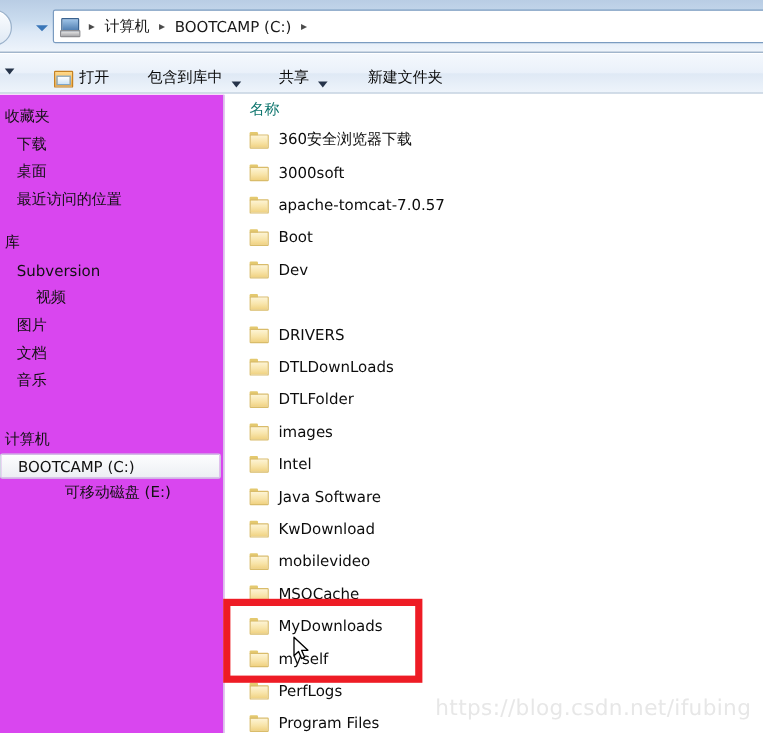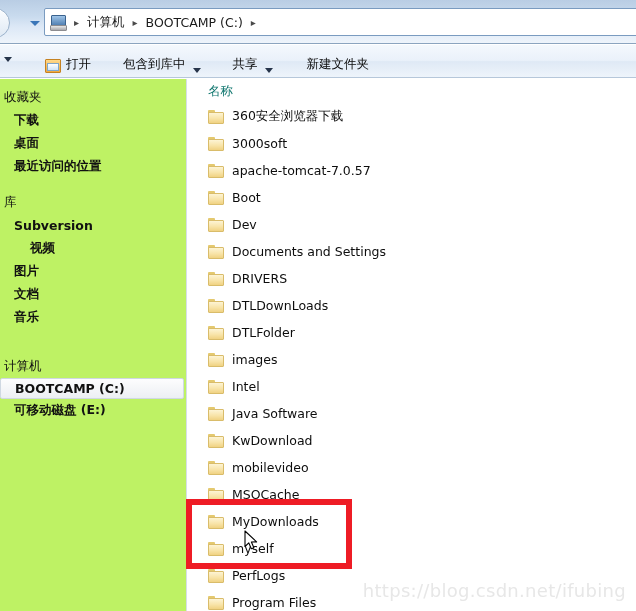--- a/index.html
+++ b/index.html
@@ -85,28 +85,27 @@
   }
   .open-ico .pane{
     position:absolute;left:2px;top:4px;width:12px;height:8px;
     background:linear-gradient(to bottom,#ffffff,#cfe4f7);border:1px solid #7fa6ca;
     box-sizing:border-box;
   }
 
   
   #sidebar{
     position:absolute;left:0;top:79px;width:187px;height:532px;
-    background:#bef264;border-right:1px solid #d6dee8;box-sizing:border-box;
+    background:#d946ef;border-right:1px solid #d6dee8;box-sizing:border-box;
     overflow:hidden;
   }
   .nav-row{
     height:23px;display:flex;align-items:center;padding-left:4px;
     font-size:12.5px;color:#111;white-space:nowrap;cursor:default;
     font-family:"DejaVu Sans","Liberation Sans",sans-serif;
-    font-weight:bold;
   }
   .nav-row.header{font-weight:normal;}
   .nav-gap{height:13px;}
   .nav-row.sel{
     background:linear-gradient(to bottom,#fdfdfe,#eceff3);
     border:1px solid #cfd8e2;border-radius:2px;
     margin:0 2px 0 0;height:21px;box-sizing:border-box;
   }
 
   #filelist{
@@ -223,21 +222,21 @@
   <div class="nav-row" style="padding-left:14px;">文档</div>
   <div class="nav-row" style="padding-left:14px;">音乐</div>
 
   <div class="nav-gap"></div>
 
 
   <div class="nav-gap"></div>
 
   <div class="nav-row header">计算机</div>
   <div class="nav-row sel" style="padding-left:14px;">BOOTCAMP (C:)</div>
-  <div class="nav-row" style="padding-left:14px;">可移动磁盘 (E:)</div>
+  <div class="nav-row" style="padding-left:14px;margin-left:40px;">可移动磁盘 (E:)</div>
 
   <div class="nav-gap"></div>
 
 </div>
 
 <div id="filelist">
   <div id="col-header">名称</div>
   <div id="rows-host">
       <div class="f-row">
         <span class="f-ico">
@@ -272,21 +271,20 @@
           <span class="tab"></span>
           <span class="body"></span>
         </span>
         <span class="f-name">Dev</span>
       </div>
       <div class="f-row">
         <span class="f-ico">
           <span class="tab"></span>
           <span class="body"></span>
         </span>
-        <span class="f-name">Documents and Settings</span>
       </div>
       <div class="f-row">
         <span class="f-ico">
           <span class="tab"></span>
           <span class="body"></span>
         </span>
         <span class="f-name">DRIVERS</span>
       </div>
       <div class="f-row">
         <span class="f-ico">

